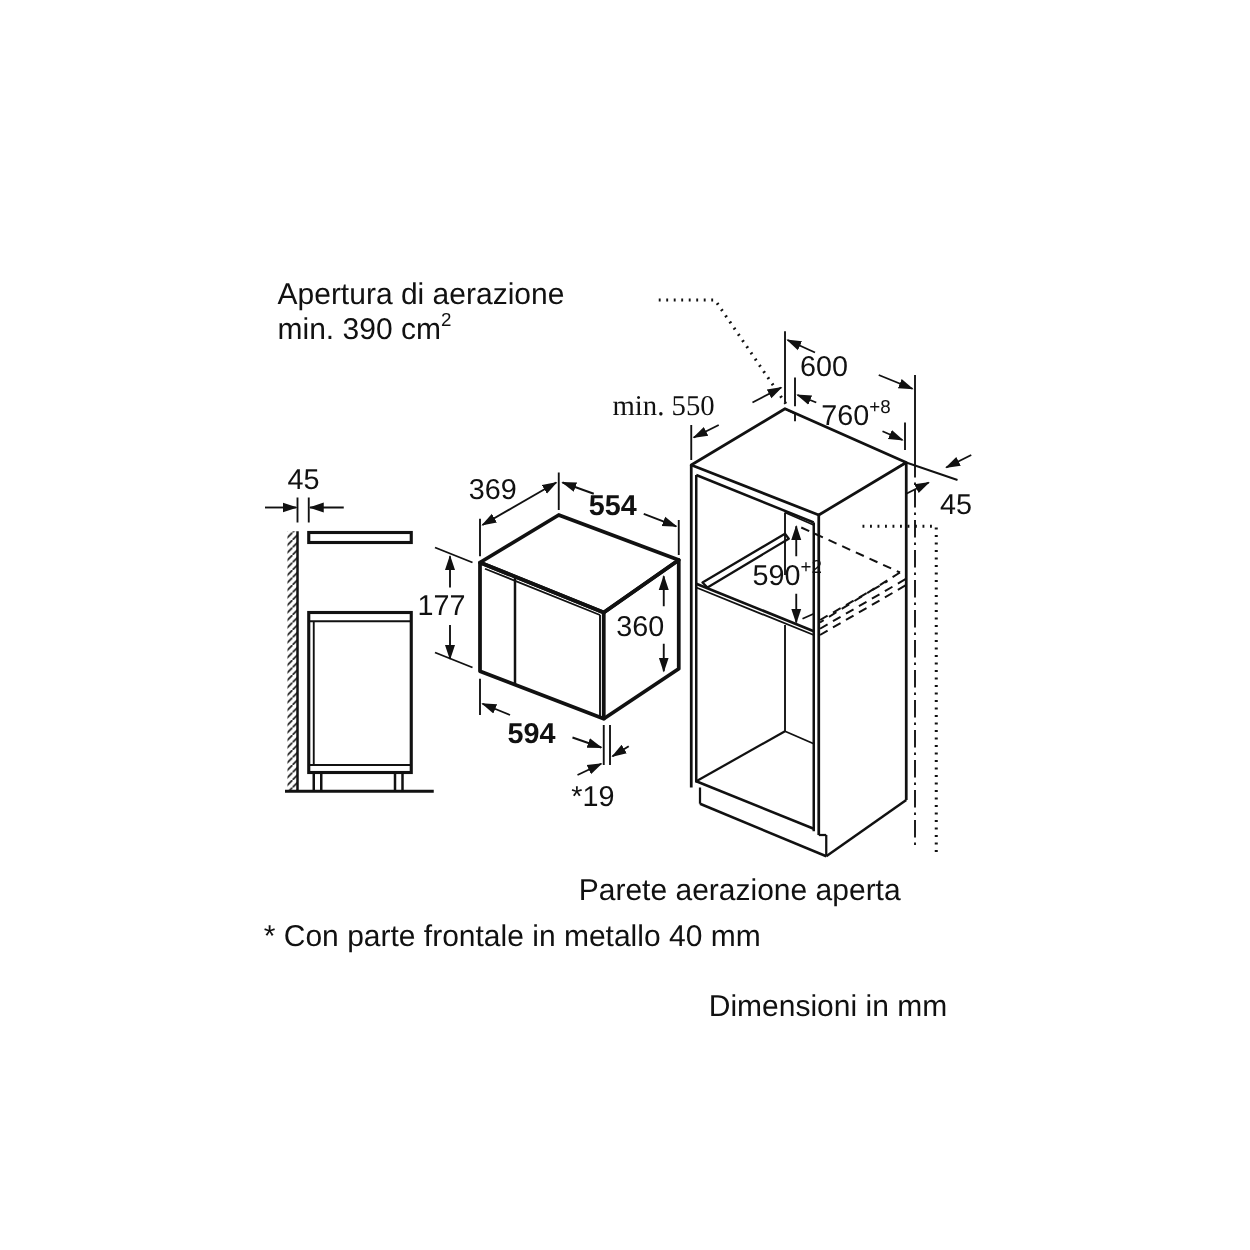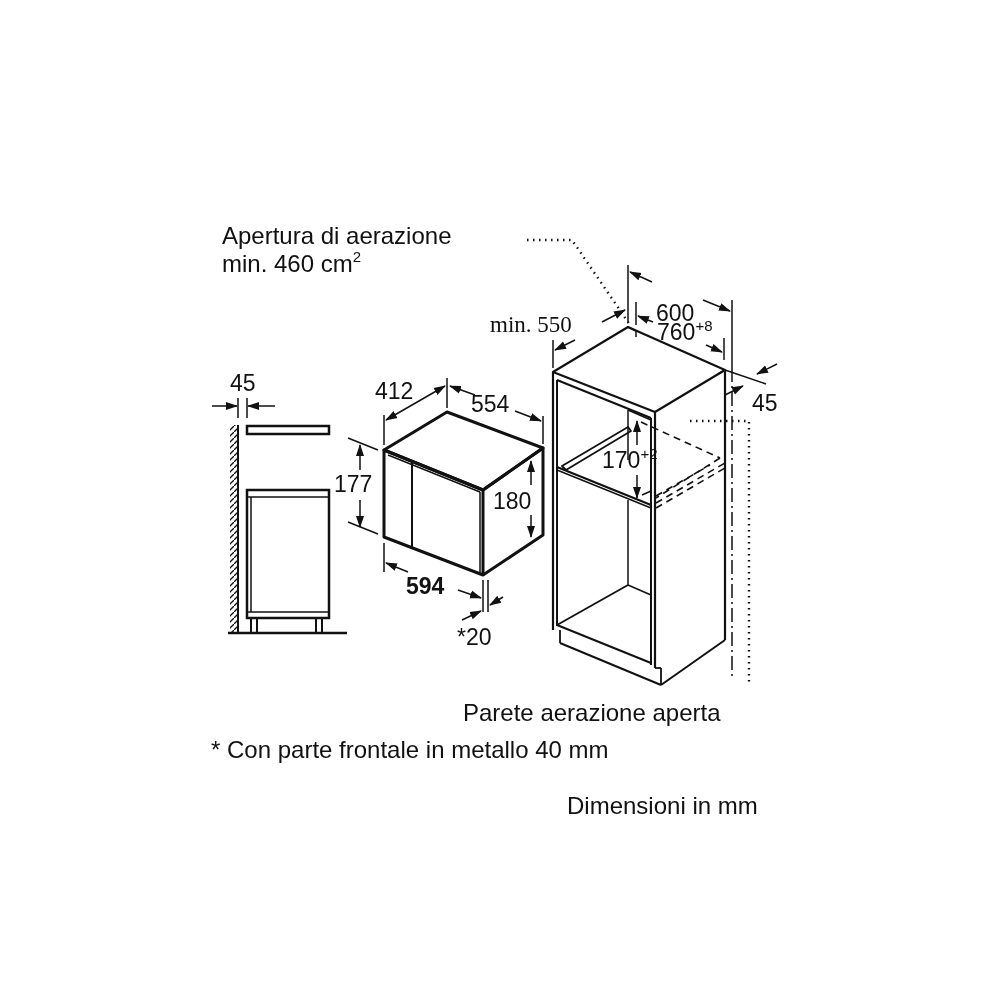--- a/index.html
+++ b/index.html
@@ -152,37 +152,37 @@
 
     <line x1="637" y1="445" x2="637" y2="421" stroke-width="1.5" marker-end="url(#ar)"></line>
     <line x1="637" y1="475" x2="637" y2="498" stroke-width="1.5" marker-end="url(#ar)"></line>
   </g>
 </svg>
 
 <div class="lbl big" style="left:222px;top:224px;">
   <span>Apertura di aerazione</span>
 </div>
 <div class="lbl big" style="left:222px;top:252px;">
-  <span>min. 460 cm</span><sup>2</sup>
+  <span>min. 390 cm</span><sup>2</sup>
 </div>
 
-<div class="lbl" style="left:656px;top:282px;margin-top:20px;">600</div>
+<div class="lbl" style="left:640px;top:282px;">600</div>
 <div class="lbl" style="left:490px;top:313px;font-family:Liberation Serif, serif;">min. 550</div>
 <div class="lbl" style="left:657px;top:321px;">
   <span>760</span><sup>+8</sup>
 </div>
 <div class="lbl" style="left:752px;top:392px;">45</div>
 <div class="lbl" style="left:602px;top:449px;">
-  <span>170</span><sup>+2</sup>
+  <span>590</span><sup>+2</sup>
 </div>
 
 <div class="lbl" style="left:230px;top:372px;">45</div>
 
-<div class="lbl" style="left:375px;top:380px;">412</div>
-<div class="lbl" style="left:471px;top:393px;">554</div>
+<div class="lbl" style="left:375px;top:380px;">369</div>
+<div class="lbl" style="left:471px;top:393px;font-weight:bold;">554</div>
 <div class="lbl" style="left:334px;top:473px;">177</div>
-<div class="lbl" style="left:493px;top:490px;">180</div>
+<div class="lbl" style="left:493px;top:490px;">360</div>
 <div class="lbl" style="left:406px;top:575px;font-weight:bold;">594</div>
-<div class="lbl" style="left:457px;top:626px;">*20</div>
+<div class="lbl" style="left:457px;top:626px;">*19</div>
 
 <div class="lbl big" style="left:463px;top:701px;">Parete aerazione aperta</div>
 <div class="lbl big" style="left:211px;top:738px;">* Con parte frontale in metallo 40 mm</div>
 <div class="lbl big" style="left:567px;top:784px;margin-top:10px;">Dimensioni in mm</div>
 
 </body></html>

